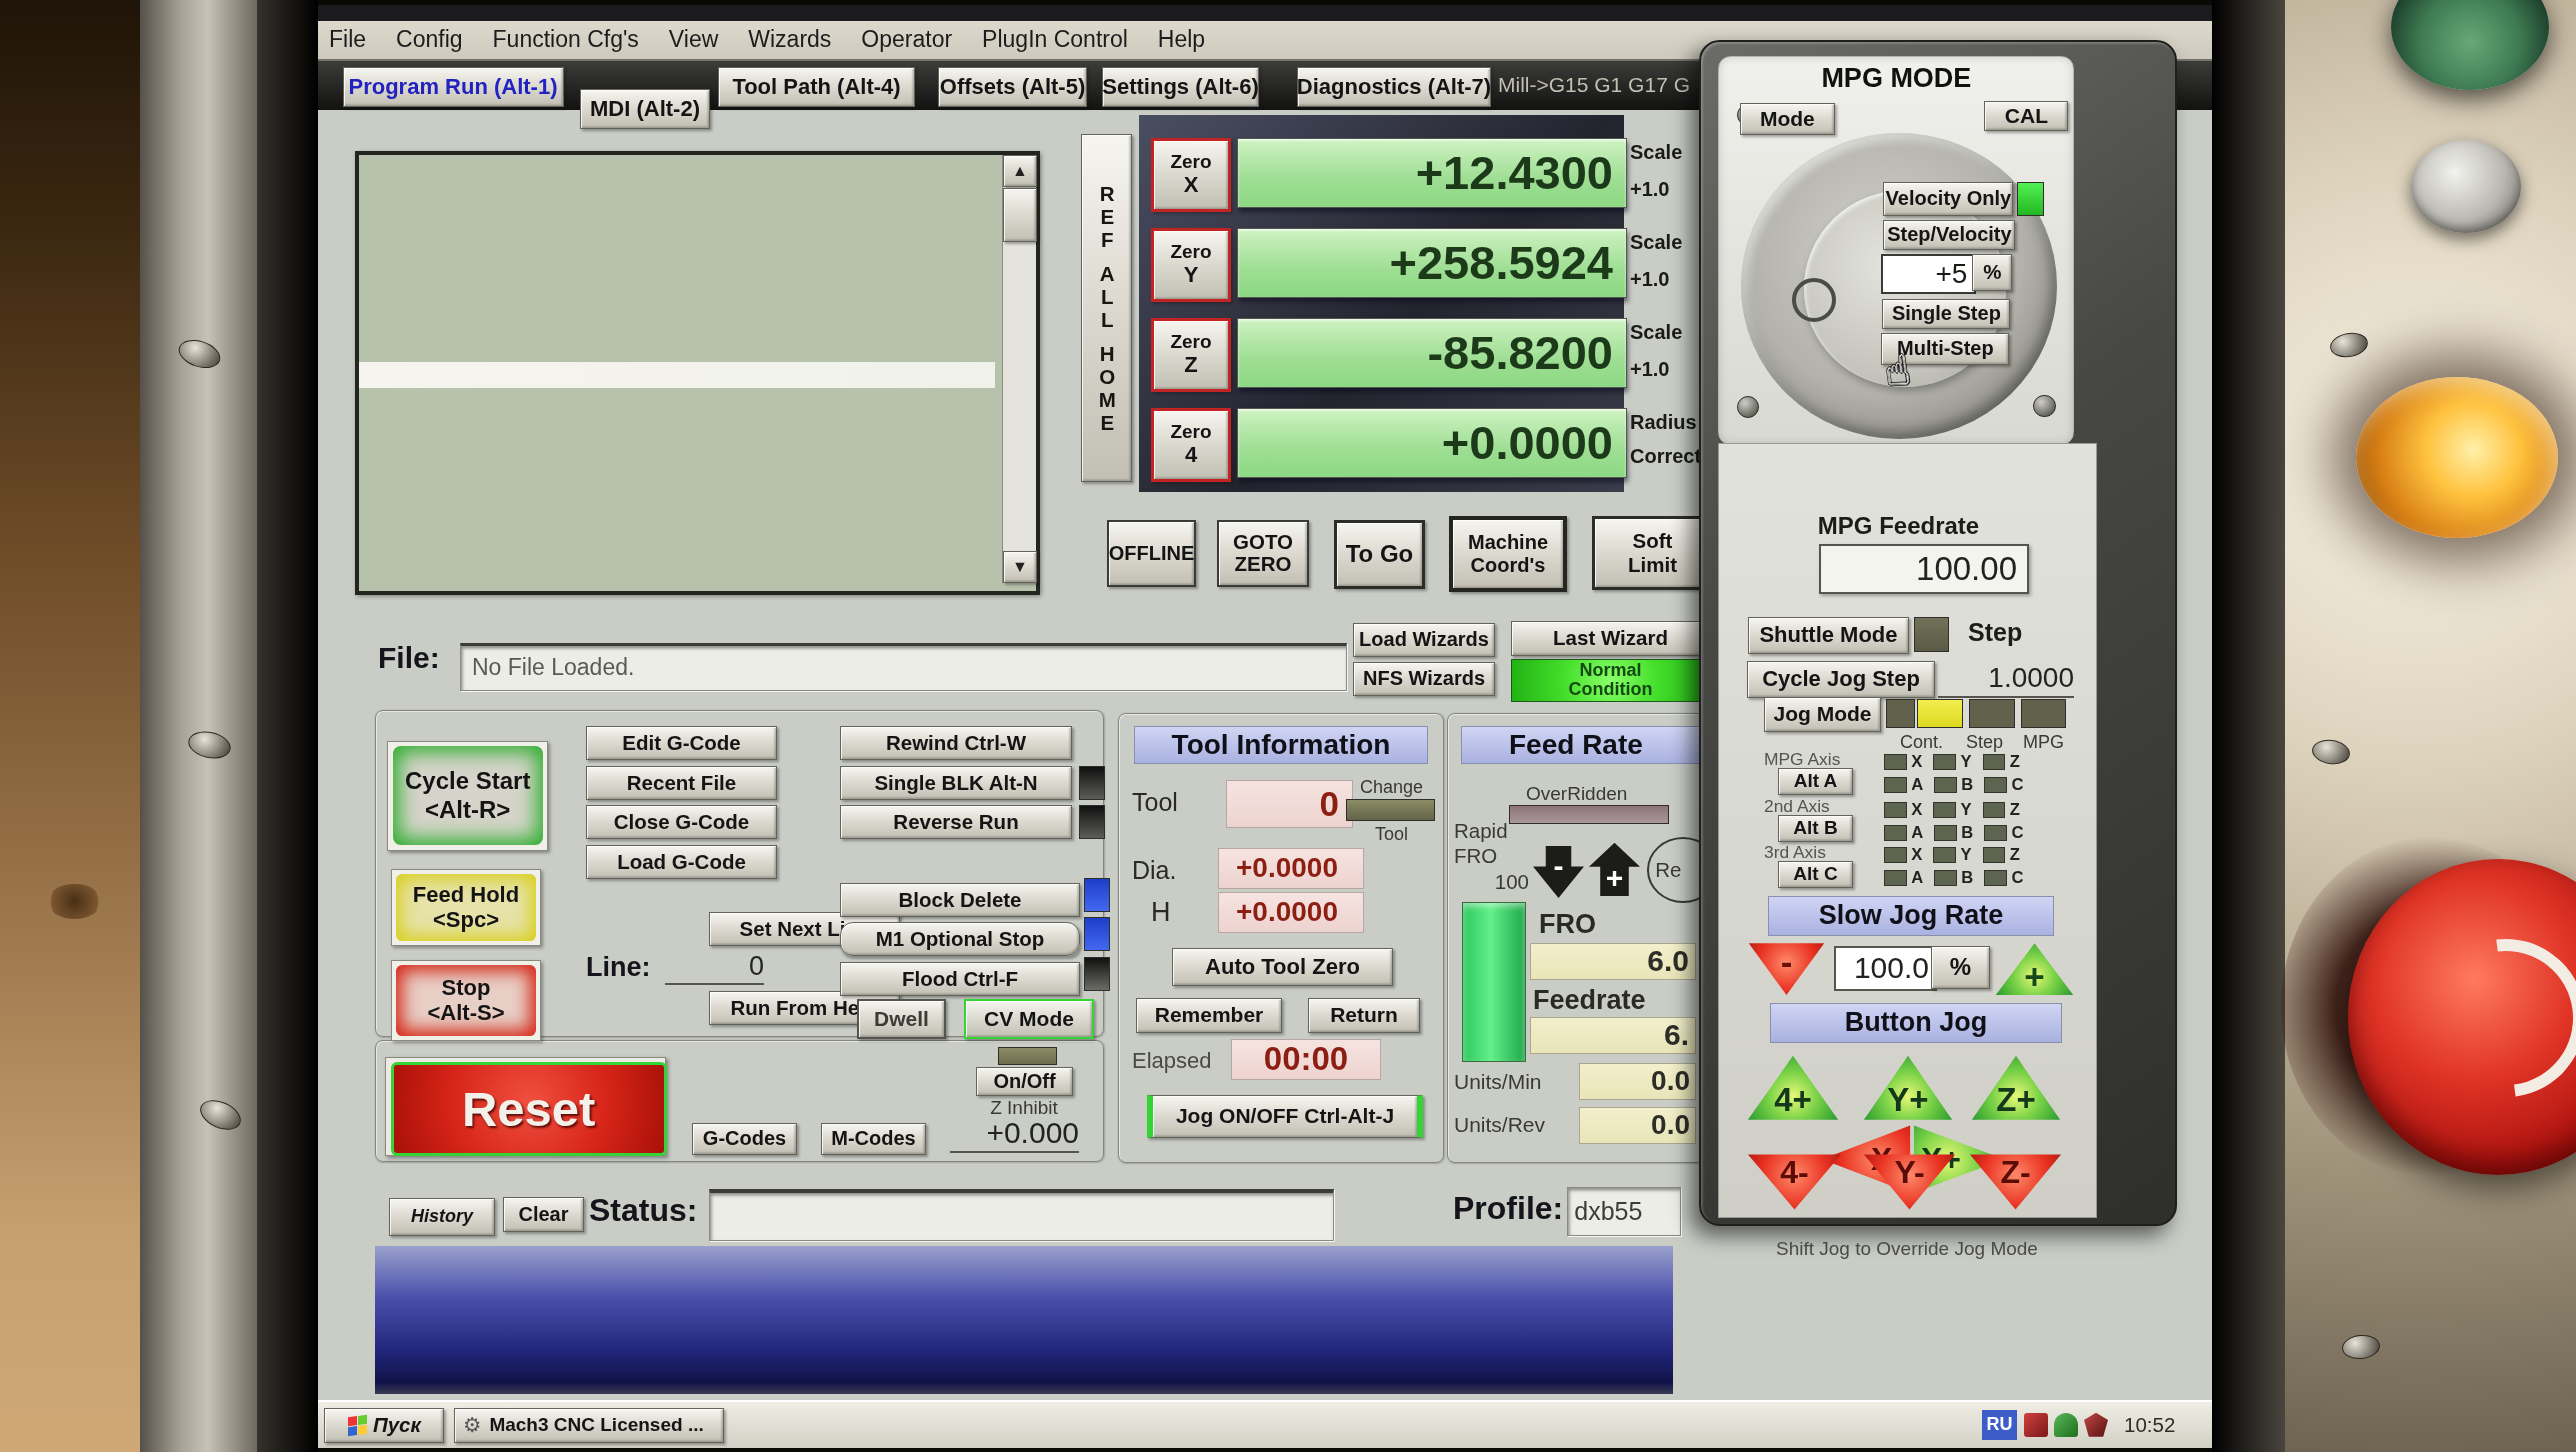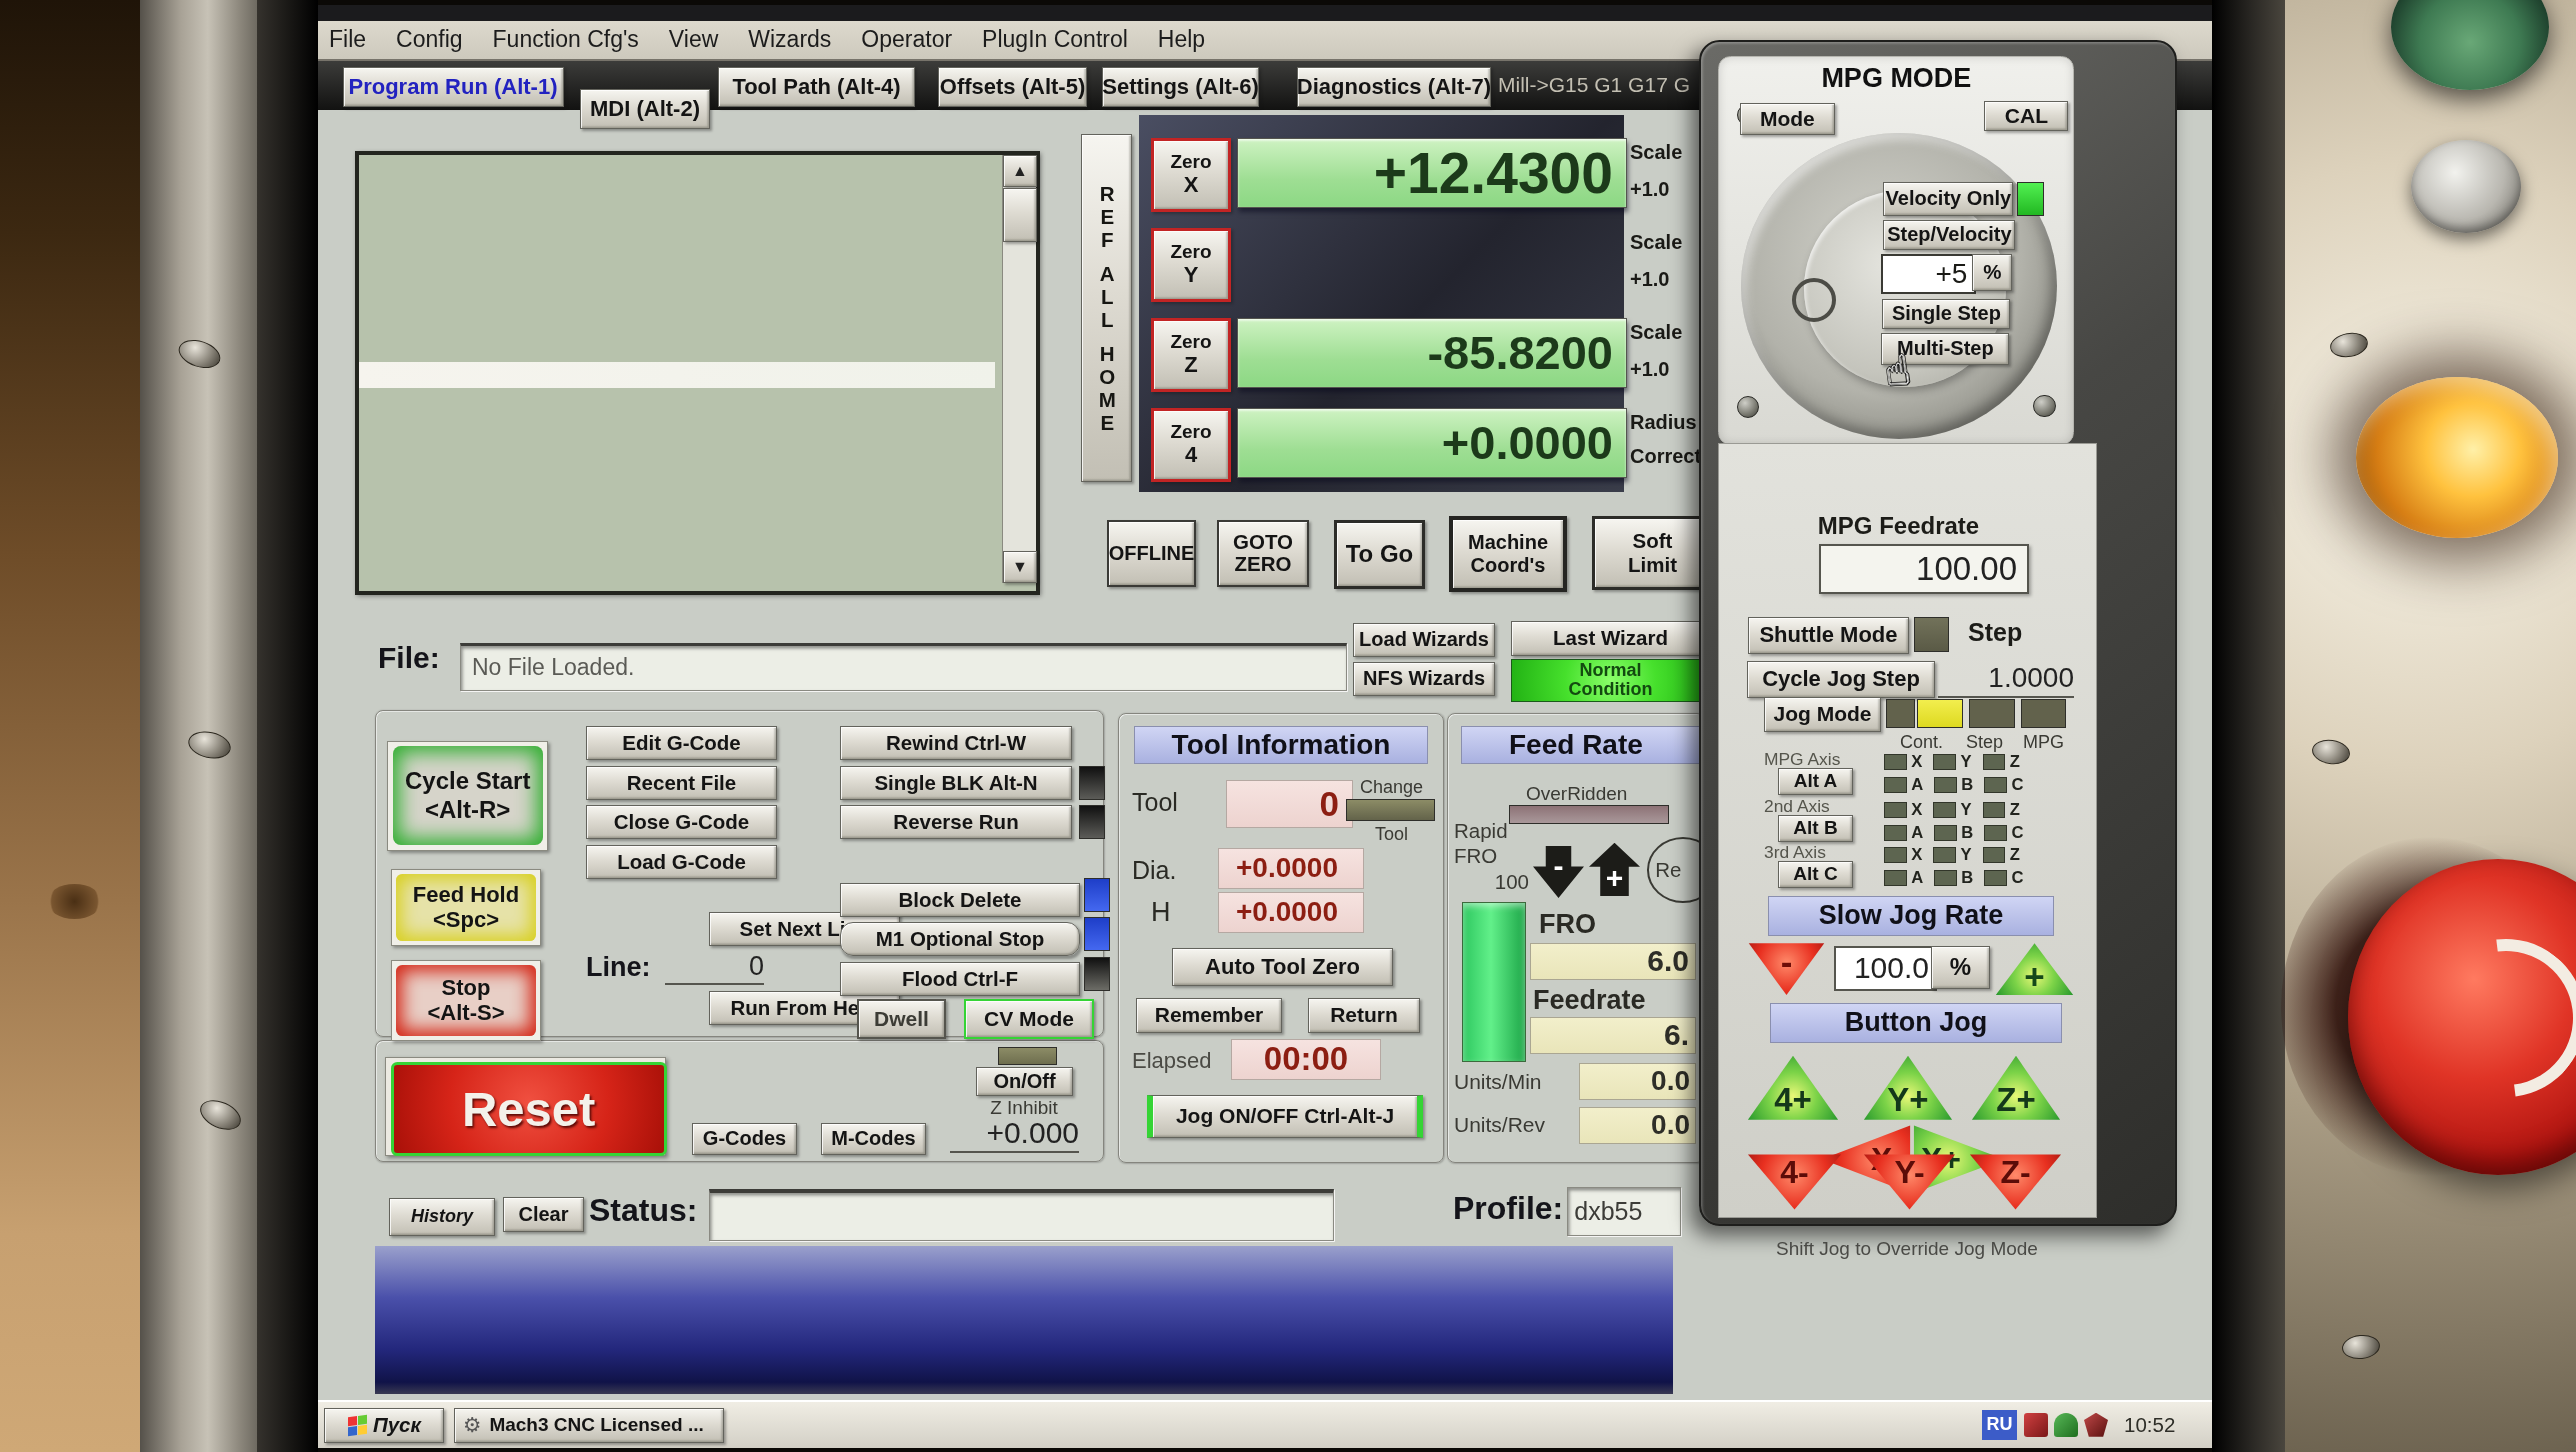--- a/index.html
+++ b/index.html
@@ -134,31 +134,34 @@
     <div class="abs raised" style="left:763px;top:129px;width:49px;height:346px;flex-direction:column;gap:11px;font-size:20.5px;">
       <span class="vword" style="font-size:20.5px;">REF</span>
       <span class="vword" style="font-size:20.5px;">ALL</span>
       <span class="vword" style="font-size:20.5px;">HOME</span>
     </div>
 
     <div class="abs raised" style="left:833px;top:133px;width:74px;height:68px;flex-direction:column;border:3.2px solid #c22424;font-size:19px;line-height:1.1;">
       <span>Zero</span>
       <span style="font-size:22px;">X</span>
       </div>
-    <div class="abs dro" style="left:919px;top:133px;width:375px;height:68px;font-size:57px;padding-right:12.6px;">
+    <div class="abs dro" style="left:919px;top:133px;width:375px;height:68px;font-size:47px;padding-right:12.6px;">
         <span>+12.4300</span>
       </div>
     <div class="abs" style="left:1312px;top:136px;width:76px;height:66px;font-size:20px;font-weight:bold;color:#1a1a16;overflow:hidden;">
       <div>Scale</div>
       <div style="margin-top:14px;">+1.0</div>
       </div>
 
     <div class="abs raised" style="left:833px;top:223px;width:74px;height:68px;flex-direction:column;border:3.2px solid #c22424;font-size:19px;line-height:1.1;">
       <span>Zero</span>
       <span style="font-size:22px;">Y</span>
+      </div>
+    <div class="abs dro" style="left:919px;top:223px;width:375px;height:68px;font-size:47px;padding-right:12.6px;">
+        <span>+258.5924</span>
       </div>
     <div class="abs" style="left:1312px;top:226px;width:76px;height:66px;font-size:20px;font-weight:bold;color:#1a1a16;overflow:hidden;">
       <div>Scale</div>
       <div style="margin-top:14px;">+1.0</div>
       </div>
 
     <div class="abs raised" style="left:833px;top:313px;width:74px;height:68px;flex-direction:column;border:3.2px solid #c22424;font-size:19px;line-height:1.1;">
       <span>Zero</span>
       <span style="font-size:22px;">Z</span>
       </div>

